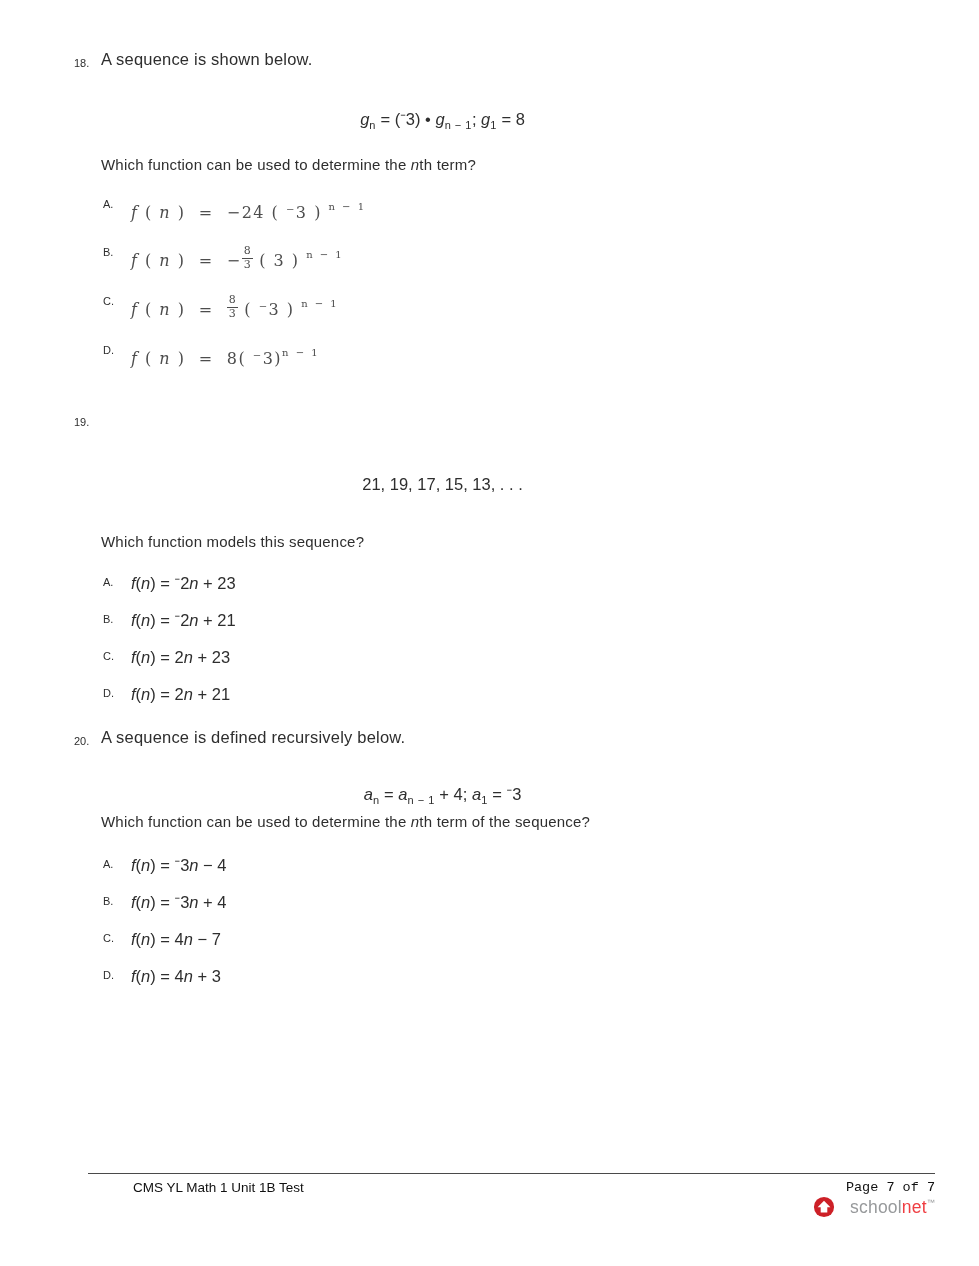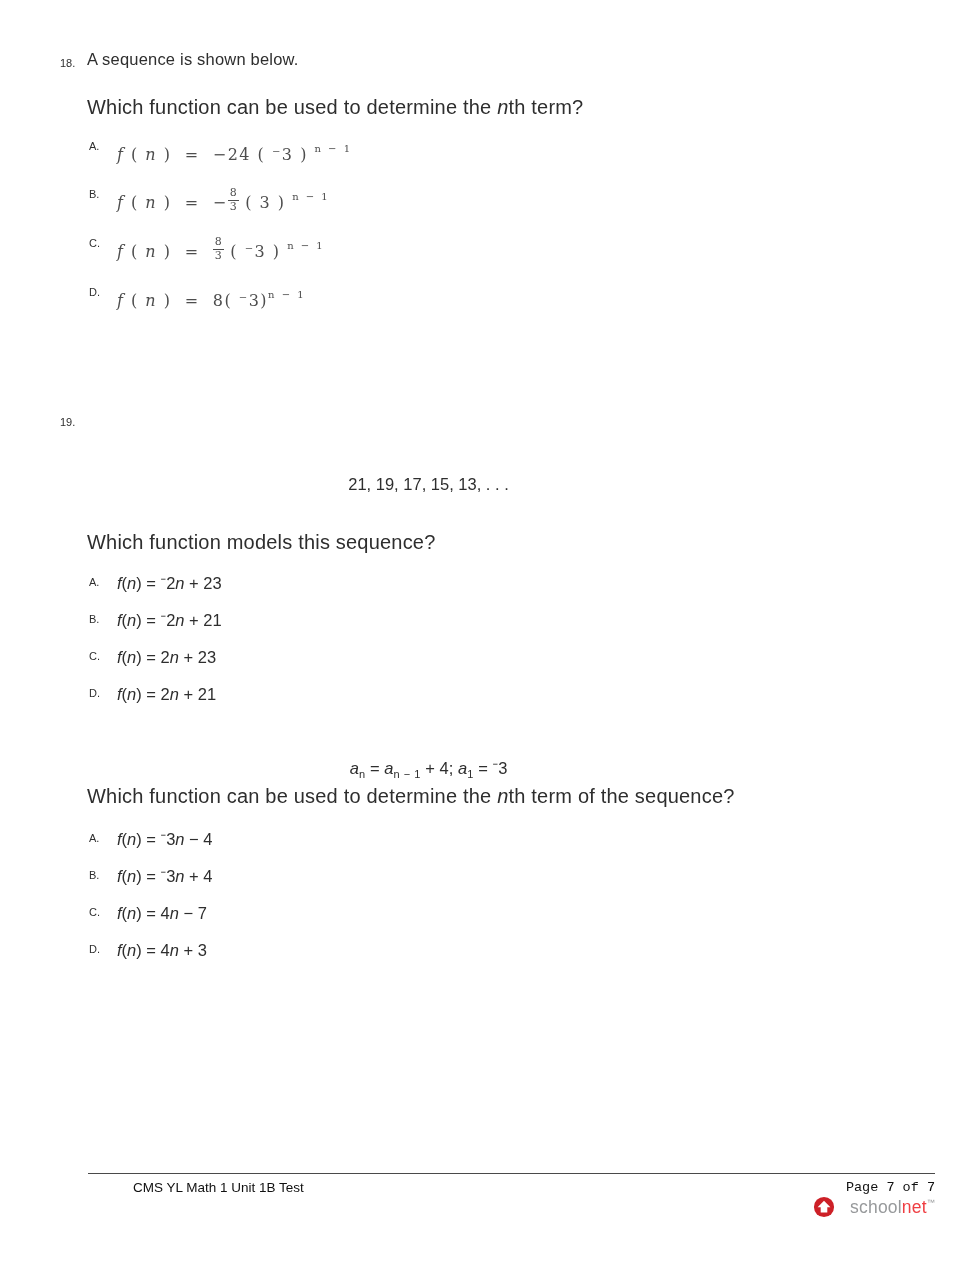--- a/index.html
+++ b/index.html
@@ -4,36 +4,36 @@
 <style>
   html,body{margin:0;padding:0;background:#fff;}
   .page{
     position:relative;
     width:979px;height:1266px;
     background:#ffffff;
     font-family:"Liberation Sans",sans-serif;
     color:#2e2e2e;
     overflow:hidden;
   }
-  .question{position:absolute;left:60px;width:740px;}
+  .question{position:absolute;left:74px;width:740px;}
   #q18{top:48px;}
   #q19{top:407px;}
   #q20{top:726px;}
   .q-head{display:flex;align-items:flex-start;line-height:22px;}
   .q-num{font-size:11px;min-width:27px;padding-top:4px;color:#2e2e2e;}
   .q-title{font-size:16.5px;letter-spacing:0.2px;}
   .q-formula{
     position:relative;left:27px;width:683px;
     text-align:center;font-size:17px;height:24px;line-height:24px;
     white-space:pre;
   }
   #q18 .q-formula{margin-top:34px;}
   #q19 .q-formula{margin-top:40px;height:22px;line-height:22px;}
   #q20 .q-formula{margin-top:31px;}
-  .q-prompt{margin-left:27px;font-size:20px;line-height:22px;letter-spacing:0.2px;white-space:pre;}
+  .q-prompt{margin-left:27px;font-size:15px;line-height:22px;letter-spacing:0.2px;white-space:pre;}
   #q18 .q-prompt{margin-top:22px;}
   #q19 .q-prompt{margin-top:36px;}
   #q20 .q-prompt{margin-top:4px;}
   .choices{margin-left:29px;}
   #q18 .choices{margin-top:18px;}
   #q19 .choices{margin-top:19px;}
   #q20 .choices{margin-top:21px;}
   .choice{display:flex;align-items:flex-start;}
   .choice-letter{font-size:11px;min-width:28px;padding-top:4px;color:#2e2e2e;}
   .math{white-space:pre;}
@@ -71,20 +71,21 @@
 </head>
 <body>
 
 <div class="page">
 
   <div class="question" id="q18">
     <div class="q-head">
       <span class="q-num">18.</span>
       <span class="q-title">A sequence is shown below.</span>
     </div>
+    <div class="q-formula math math-sans"><span class="i">g</span><span class="sub">n</span><span class="r"> = (⁻3) • </span><span class="i">g</span><span class="sub">n − 1</span><span class="r">; </span><span class="i">g</span><span class="sub">1</span><span class="r"> = 8</span></div>
     <div class="q-prompt math"><span class="r">Which function can be used to determine the </span><span class="i">n</span><span class="r">th term?</span></div>
     <div class="choices">
       <div class="choice">
         <span class="choice-letter">A.</span>
         <span class="math math-serif"><span class="i">f</span><span class="r"> ( </span><span class="i">n</span><span class="r"> )  =  −24 ( ⁻3 ) </span><span class="sup">n − 1</span></span>
       </div>
       <div class="choice tall">
         <span class="choice-letter">B.</span>
         <span class="math math-serif"><span class="i">f</span><span class="r"> ( </span><span class="i">n</span><span class="r"> )  =  −</span><span class="frac"><span class="num">8</span><span class="den">3</span></span><span class="r"> ( 3 ) </span><span class="sup">n − 1</span></span>
       </div>
@@ -119,20 +120,24 @@
         <span class="math math-sans"><span class="i">f</span><span class="r">(</span><span class="i">n</span><span class="r">) = 2</span><span class="i">n</span><span class="r"> + 23</span></span>
       </div>
       <div class="choice">
         <span class="choice-letter">D.</span>
         <span class="math math-sans"><span class="i">f</span><span class="r">(</span><span class="i">n</span><span class="r">) = 2</span><span class="i">n</span><span class="r"> + 21</span></span>
       </div>
     </div>
   </div>
 
   <div class="question" id="q20">
+    <div class="q-head">
+      <span class="q-num">20.</span>
+      <span class="q-title">A sequence is defined recursively below.</span>
+    </div>
     <div class="q-formula math math-sans"><span class="i">a</span><span class="sub">n</span><span class="r"> = </span><span class="i">a</span><span class="sub">n − 1</span><span class="r"> + 4; </span><span class="i">a</span><span class="sub">1</span><span class="r"> = ⁻3</span></div>
     <div class="q-prompt math"><span class="r">Which function can be used to determine the </span><span class="i">n</span><span class="r">th term of the sequence?</span></div>
     <div class="choices">
       <div class="choice">
         <span class="choice-letter">A.</span>
         <span class="math math-sans"><span class="i">f</span><span class="r">(</span><span class="i">n</span><span class="r">) = ⁻3</span><span class="i">n</span><span class="r"> − 4</span></span>
       </div>
       <div class="choice">
         <span class="choice-letter">B.</span>
         <span class="math math-sans"><span class="i">f</span><span class="r">(</span><span class="i">n</span><span class="r">) = ⁻3</span><span class="i">n</span><span class="r"> + 4</span></span>

